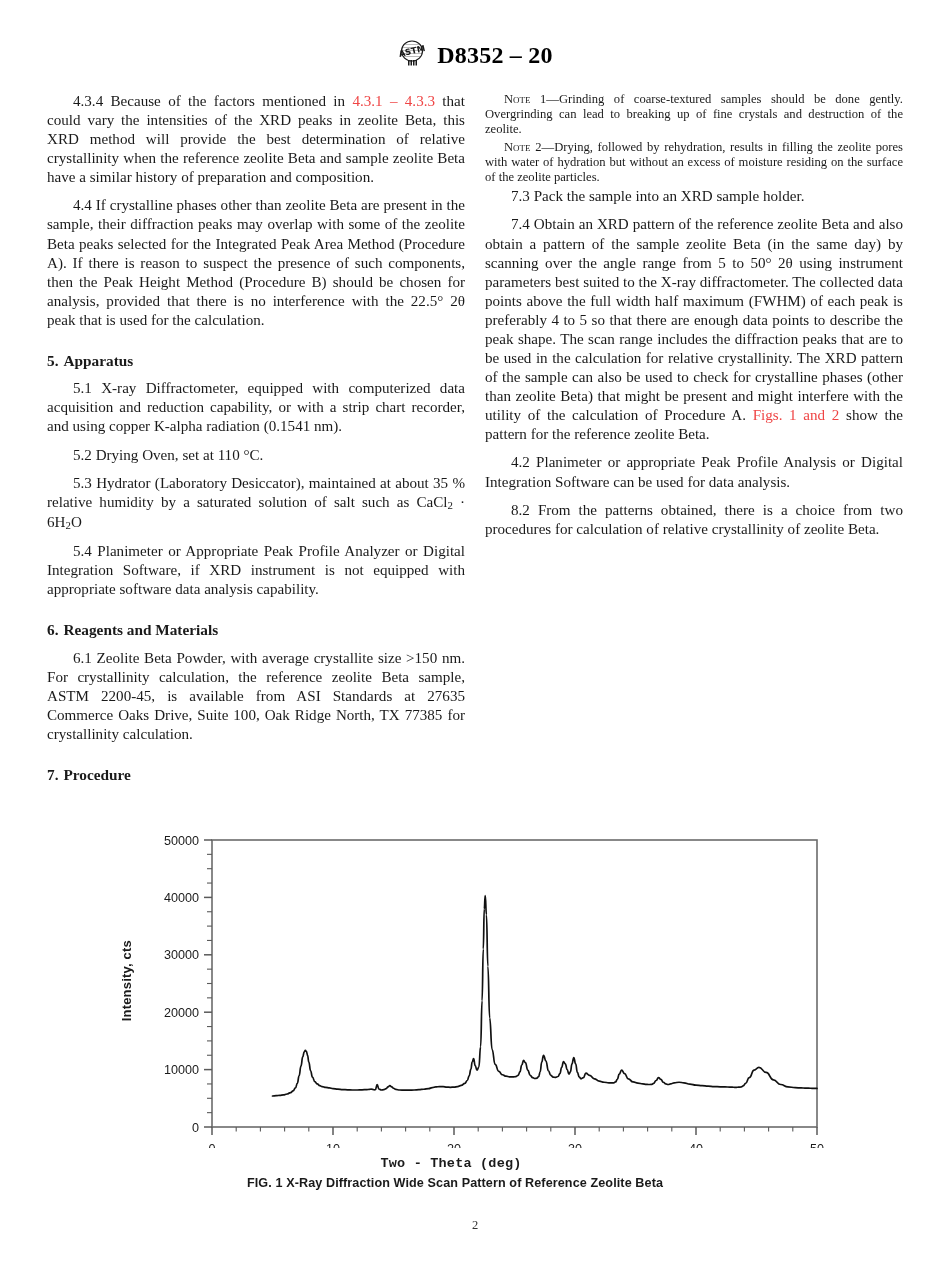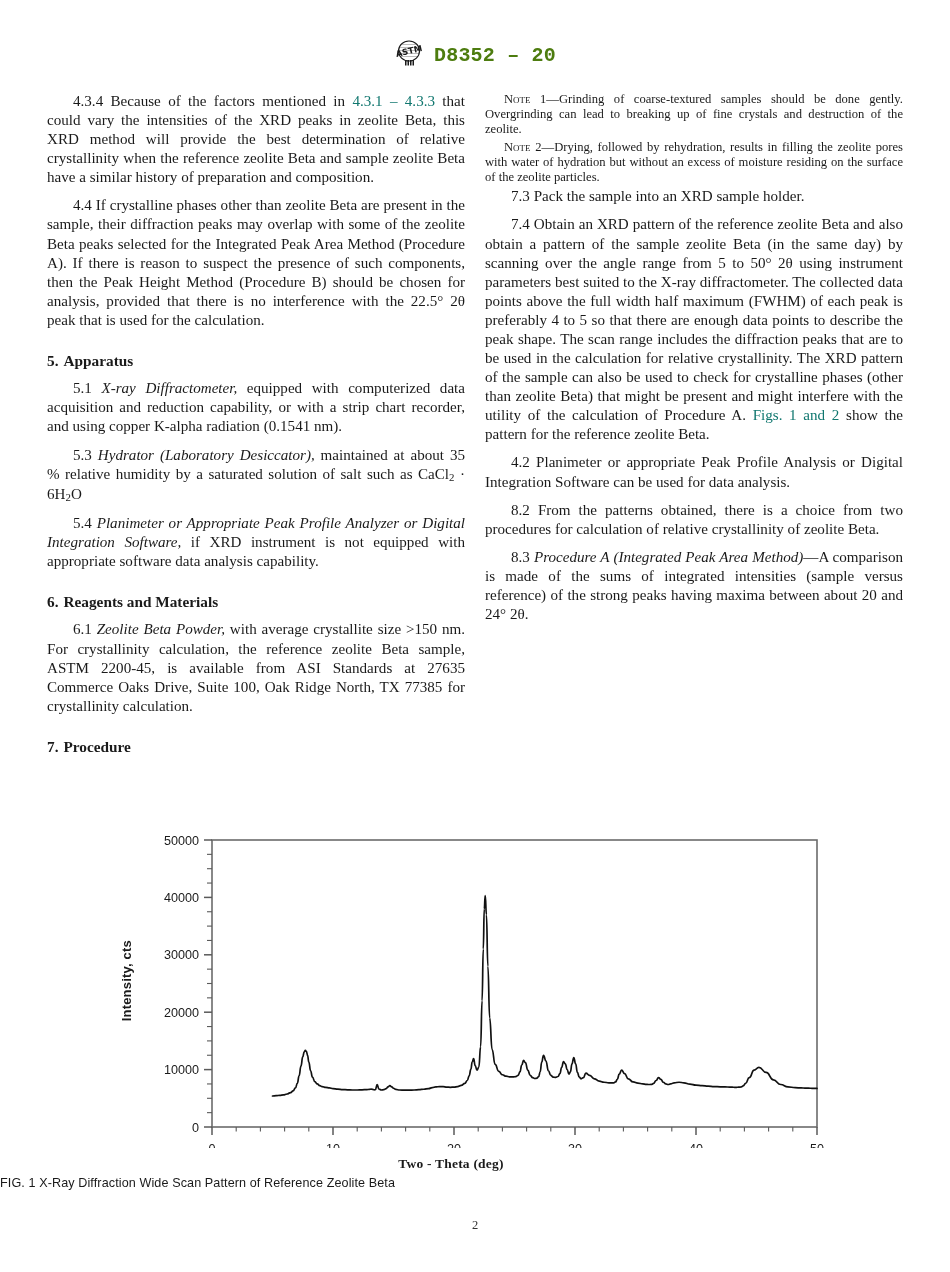--- a/index.html
+++ b/index.html
@@ -28,25 +28,25 @@
     left: 0; top: 38px;
     width: 950px;
     text-align: center;
     display: flex;
     justify-content: center;
     align-items: center;
     gap: 10px;
   }
   .astm-logo { display: block; }
   .doc-designation {
-    font-family: Liberation Mono, monospace;
-    font-weight: bold;
-    font-size: 20px;
+    font-family: Liberation Serif, serif;
+    font-weight: bold;
+    font-size: 24px;
     letter-spacing: 0.2px;
-    color: #4d7c0f;
+    color: #000000;
   }
 
   
   .col {
     position: absolute;
     top: 92px;
     width: 418px;
     font-size: 15.1px;
     line-height: 1.265;
     text-align: justify;
@@ -73,22 +73,22 @@
   }
   h3.section {
     font-family: "Liberation Serif", "DejaVu Serif", serif;
     font-weight: bold;
     font-size: 15.3px;
     margin: 21px 0 9px 0;
     text-indent: 0;
     text-align: left;
   }
   h3.section .num { margin-right: 5px; }
-  .it { font-style: italic; }
-  .xref { color: #0f766e; }
+  .it { }
+  .xref { color: #ef4444; }
   sub { font-size: 0.72em; vertical-align: -0.22em; }
 
   
   .figure {
     position: absolute;
     left: 0;
     top: 828px;
     width: 950px;
   }
   .chartbox {
@@ -108,32 +108,33 @@
     transform: rotate(180deg);
     white-space: nowrap;
     letter-spacing: 0.2px;
   }
   .axis-xlabel {
     position: absolute;
     left: 0;
     top: 1156px;
     width: 902px;
     text-align: center;
-    font-family: Liberation Serif, serif;
+    font-family: Liberation Mono, monospace;
     font-weight: bold;
     font-size: 13.5px;
     letter-spacing: 0.2px;
   }
   .fig-caption {
     position: absolute;
     left: 0;
     top: 1176px;
     width: 910px;
+    text-align: center;
     font-family: "Liberation Sans", "DejaVu Sans", sans-serif;
-    font-weight: normal;
+    font-weight: bold;
     font-size: 12.6px;
     letter-spacing: 0.1px;
   }
   .tick-label {
     font-family: "Liberation Sans", "DejaVu Sans", sans-serif;
     font-size: 12.6px;
     fill: #1a1a1a;
   }
 
   .page-number {
@@ -167,35 +168,35 @@
       </svg>
     </span>
     <span class="doc-designation">D8352 – 20</span>
   </div>
 
   <div class="col col-left" id="col-left">
       <p class="para">4.3.4  Because of the factors mentioned in <span class="xref">4.3.1 – 4.3.3</span> that could vary the intensities of the XRD peaks in zeolite Beta, this XRD method will provide the best determination of relative crystallinity when the reference zeolite Beta and sample zeolite Beta have a similar history of preparation and composition.</p>
       <p class="para">4.4  If crystalline phases other than zeolite Beta are present in the sample, their diffraction peaks may overlap with some of the zeolite Beta peaks selected for the Integrated Peak Area Method (Procedure A). If there is reason to suspect the presence of such components, then the Peak Height Method (Procedure B) should be chosen for analysis, provided that there is no interference with the 22.5° 2θ peak that is used for the calculation.</p>
       <h3 class="section"><span class="num">5.</span><span>Apparatus</span></h3>
       <p class="para">5.1  <span class="it">X-ray Diffractometer,</span> equipped with computerized data acquisition and reduction capability, or with a strip chart recorder, and using copper K-alpha radiation (0.1541 nm).</p>
+      <p class="para">5.2  <span class="it">Drying Oven,</span> set at 110 °C.</p>
       <p class="para">5.3  <span class="it">Hydrator (Laboratory Desiccator),</span> maintained at about 35 % relative humidity by a saturated solution of salt such as CaCl<sub>2</sub> · 6H<sub>2</sub>O</p>
       <p class="para">5.4  <span class="it">Planimeter or Appropriate Peak Profile Analyzer or Digital Integration Software,</span> if XRD instrument is not equipped with appropriate software data analysis capability.</p>
       <h3 class="section"><span class="num">6.</span><span>Reagents and Materials</span></h3>
       <p class="para">6.1 <span class="it">Zeolite Beta Powder,</span> with average crystallite size &gt;150 nm. For crystallinity calculation, the reference zeolite Beta sample, ASTM 2200-45, is available from ASI Standards at 27635 Commerce Oaks Drive, Suite 100, Oak Ridge North, TX 77385 for crystallinity calculation.</p>
       <h3 class="section"><span class="num">7.</span><span>Procedure</span></h3>
     </div>
 
   <div class="col col-right" id="col-right">
       <p class="note"><span class="note-lead">Note 1</span>—Grinding of coarse-textured samples should be done gently. Overgrinding can lead to breaking up of fine crystals and destruction of the zeolite.</p>
       <p class="note"><span class="note-lead">Note 2</span>—Drying, followed by rehydration, results in filling the zeolite pores with water of hydration but without an excess of moisture residing on the surface of the zeolite particles.</p>
       <p class="para">7.3  Pack the sample into an XRD sample holder.</p>
       <p class="para">7.4  Obtain an XRD pattern of the reference zeolite Beta and also obtain a pattern of the sample zeolite Beta (in the same day) by scanning over the angle range from 5 to 50° 2θ using instrument parameters best suited to the X-ray diffractometer. The collected data points above the full width half maximum (FWHM) of each peak is preferably 4 to 5 so that there are enough data points to describe the peak shape. The scan range includes the diffraction peaks that are to be used in the calculation for relative crystallinity. The XRD pattern of the sample can also be used to check for crystalline phases (other than zeolite Beta) that might be present and might interfere with the utility of the calculation of Procedure A. <span class="xref">Figs. 1 and 2</span> show the pattern for the reference zeolite Beta.</p>
       <p class="para">4.2 Planimeter or appropriate Peak Profile Analysis or Digital Integration Software can be used for data analysis.</p>
       <p class="para">8.2 From the patterns obtained, there is a choice from two procedures for calculation of relative crystallinity of zeolite Beta.</p>
-      <p class="para">8.3 <span class="it">Procedure A (Integrated Peak Area Method)</span>—A comparison is made of the sums of integrated intensities (sample versus reference) of the strong peaks having maxima between about 20 and 24° 2θ.</p>
     </div>
 
   <div class="axis-ylabel">Intensity, cts</div>
 
   <div class="figure">
     <div class="chartbox">
       <svg id="chart-svg" width="950" height="320" viewBox="0 0 950 320">
           <rect x="212" y="12" width="605" height="287" fill="none" stroke="#6b6b6b" stroke-width="1.6"></rect>
           <line x1="212" y1="299" x2="212" y2="307" stroke="#5a5a5a" stroke-width="1.5"></line>
           <line x1="236.2" y1="299" x2="236.2" y2="303.5" stroke="#5a5a5a" stroke-width="1.1"></line>

